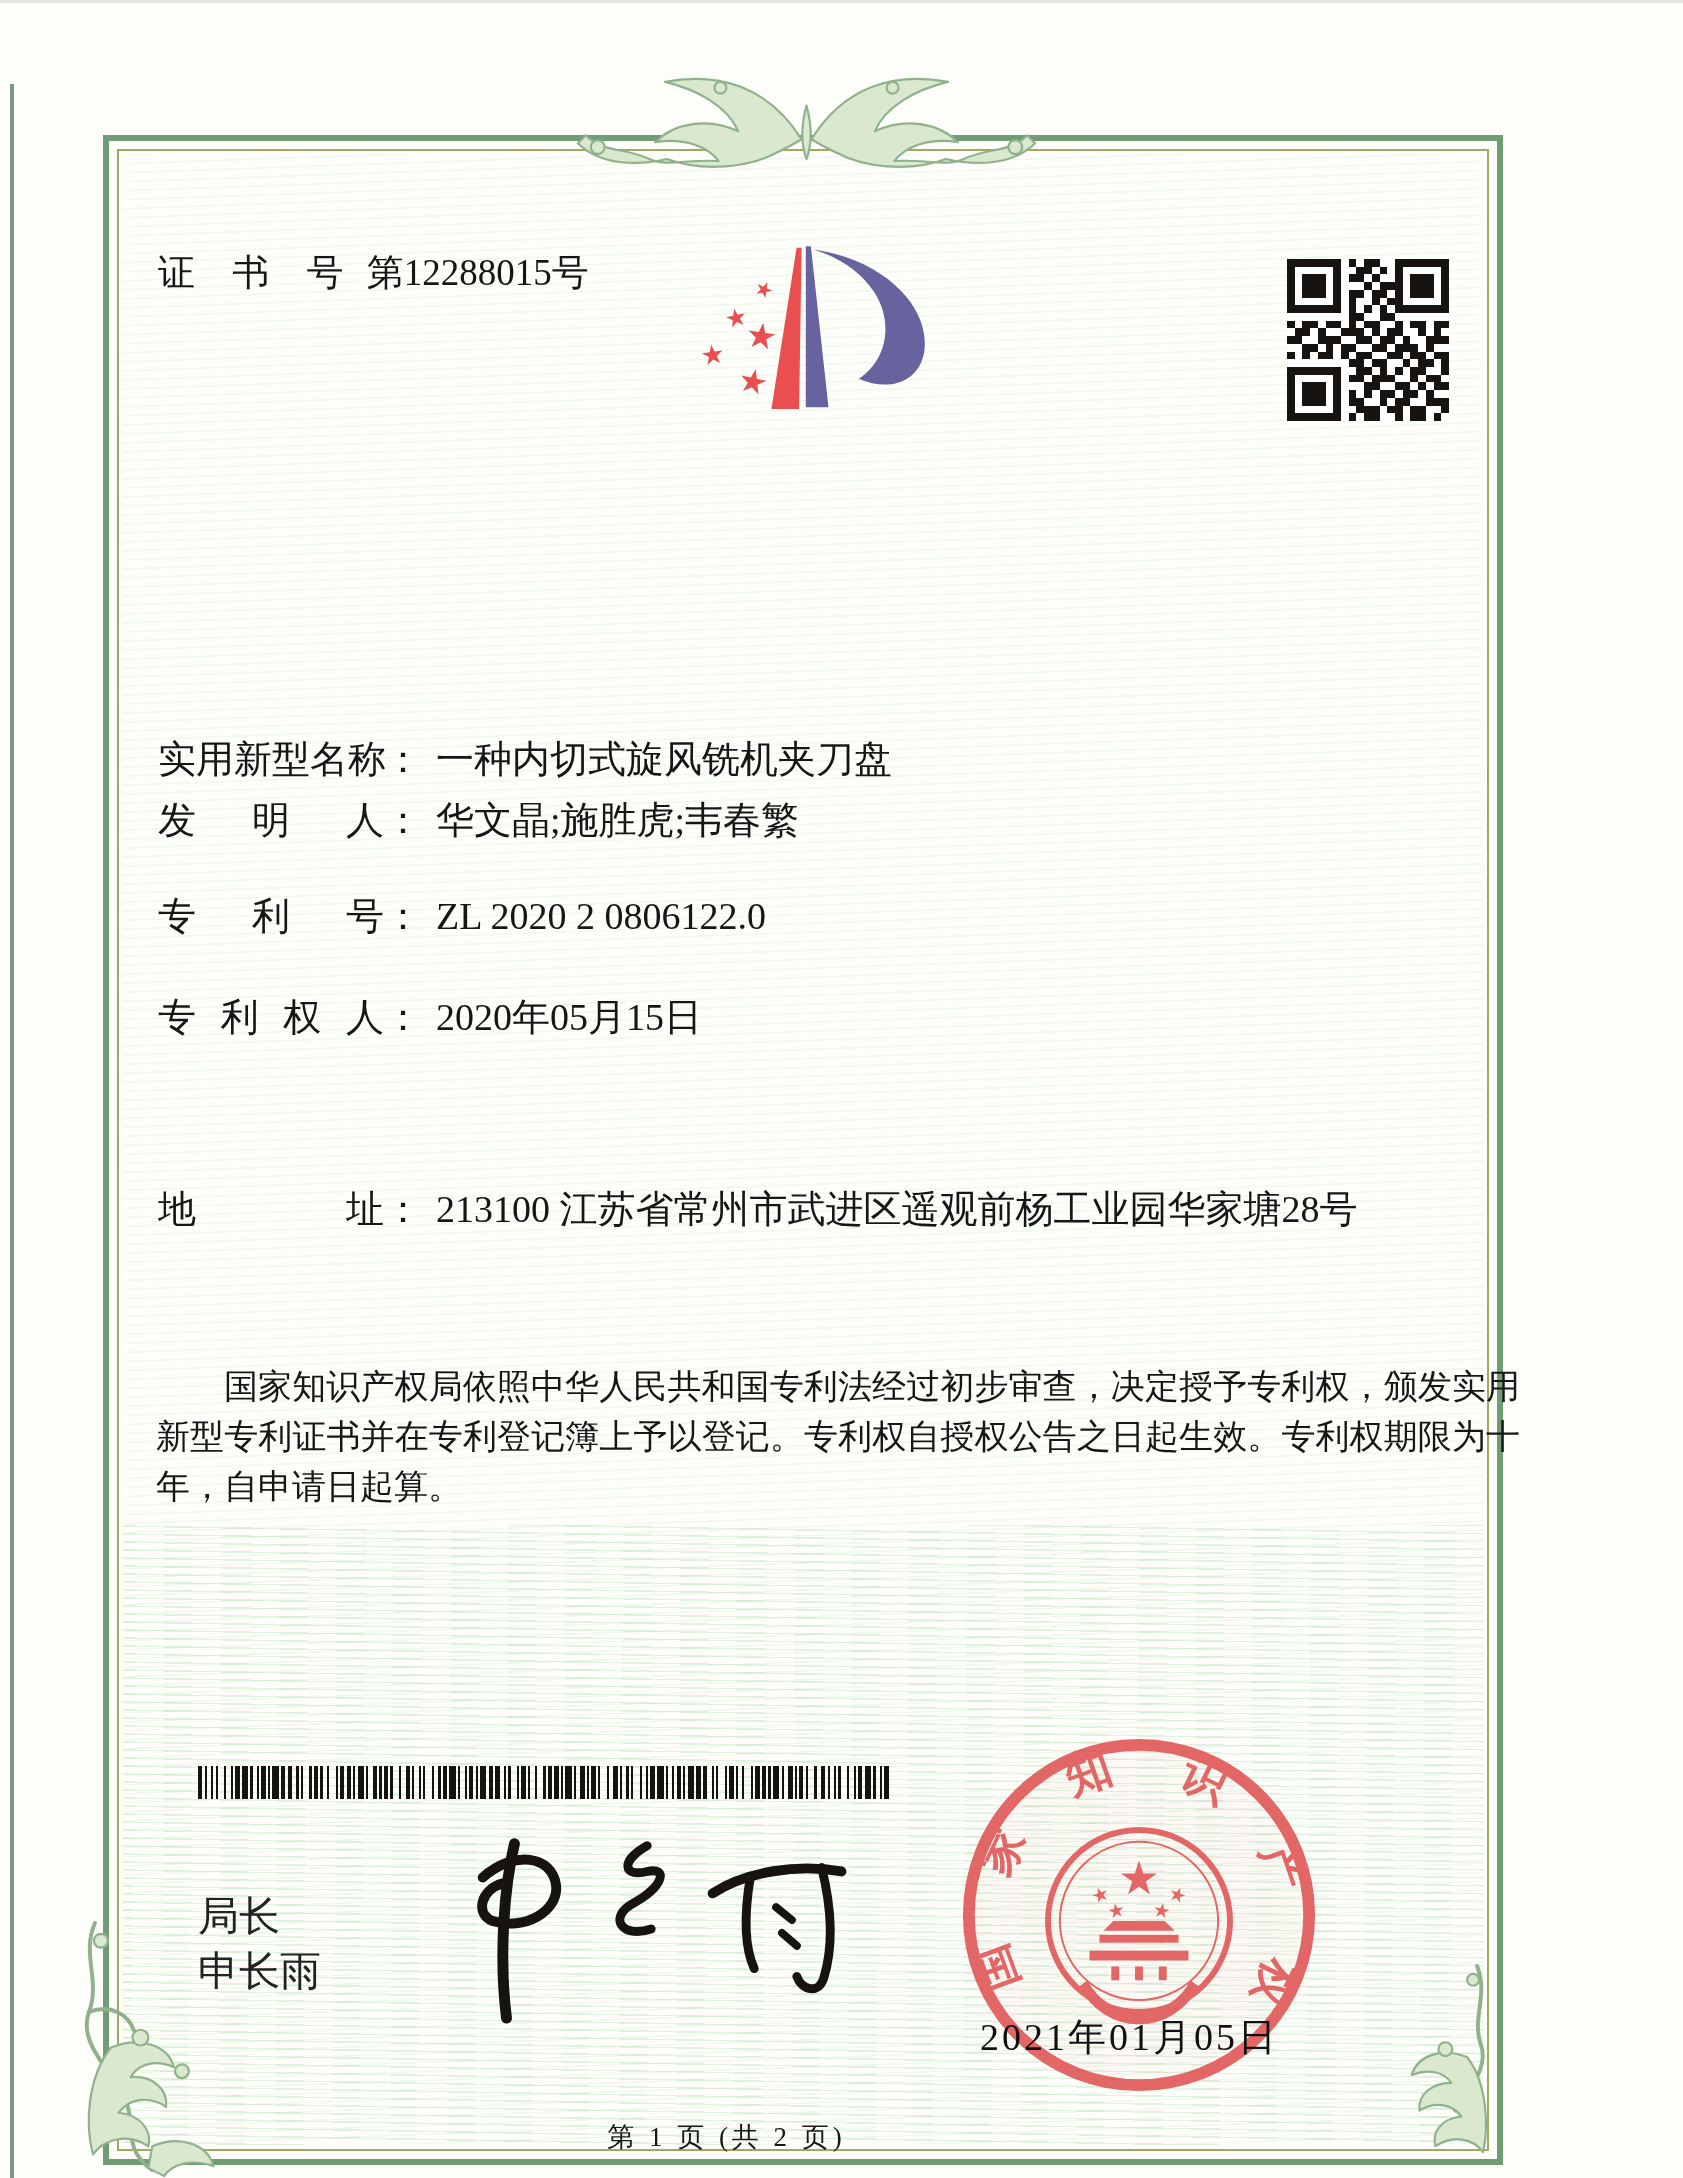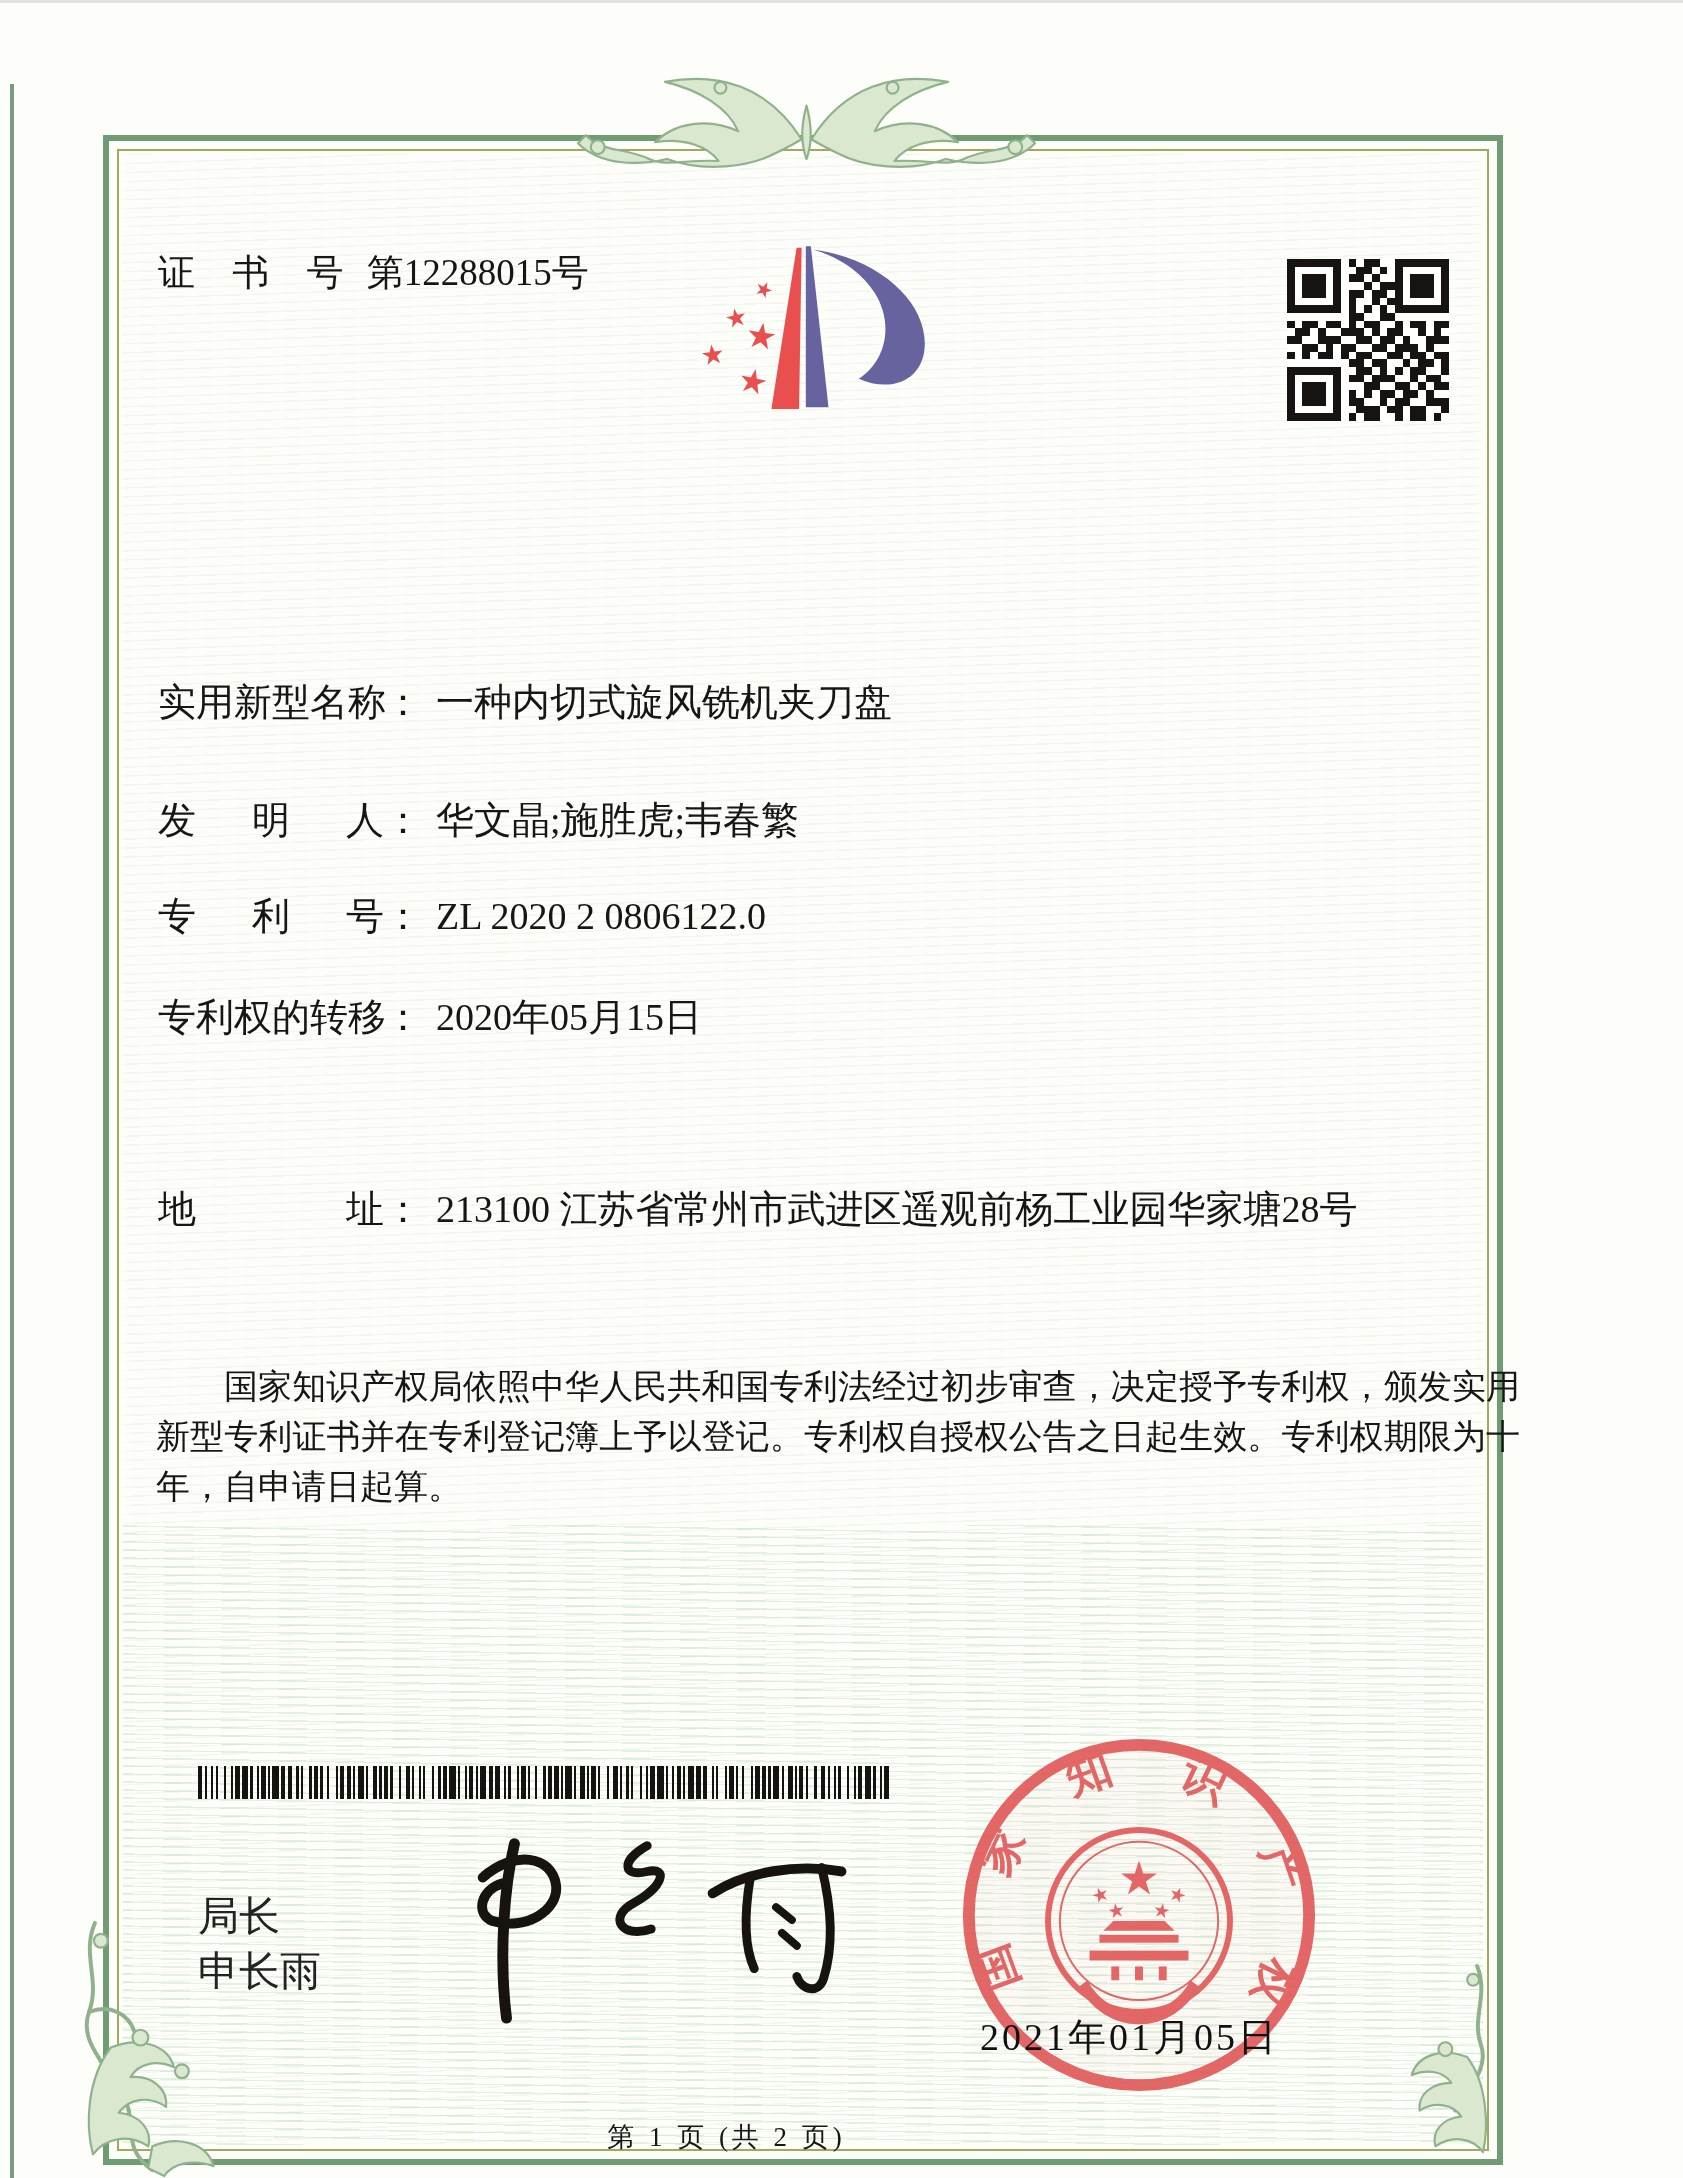--- a/index.html
+++ b/index.html
@@ -573,31 +573,31 @@
       <span class="on"></span>
       <span></span>
       <span class="on"></span>
       <span class="on"></span>
       <span></span>
       <span class="on"></span>
       <span></span>
     </div>
 
 
-  <div class="field" style="top:677px;">
+  <div class="field" style="top:734px;">
     <span class="flabel">实用新型名称</span><span class="colon">：</span><span>一种内切式旋风铣机夹刀盘</span>
   </div>
   <div class="field" style="top:795px;">
     <span class="flabel">发明人</span><span class="colon">：</span><span>华文晶;施胜虎;韦春繁</span>
   </div>
   <div class="field" style="top:891px;">
     <span class="flabel">专利号</span><span class="colon">：</span><span>ZL 2020 2 0806122.0</span>
   </div>
   <div class="field" style="top:992px;">
-    <span class="flabel">专利权的转移</span><span class="colon">：</span><span>2020年05月15日</span>
+    <span class="flabel">专利权人</span><span class="colon">：</span><span>2020年05月15日</span>
   </div>
   <div class="field" style="top:1184px;">
     <span class="flabel">地址</span><span class="colon">：</span><span>213100 江苏省常州市武进区遥观前杨工业园华家塘28号</span>
   </div>
 
   <div class="body-text">
     <p>国家知识产权局依照中华人民共和国专利法经过初步审查，决定授予专利权，颁发实用新型专利证书并在专利登记簿上予以登记。专利权自授权公告之日起生效。专利权期限为十年，自申请日起算。</p>
   </div>
 
   <div class="barcode"><span class="bar" style="width: 4.4px;"></span><span style="width: 2.2px;"></span><span class="bar" style="width: 2.2px;"></span><span style="width: 4.4px;"></span><span class="bar" style="width: 2.2px;"></span><span style="width: 2.2px;"></span><span class="bar" style="width: 2.2px;"></span><span style="width: 6.5px;"></span><span class="bar" style="width: 2.2px;"></span><span style="width: 4.4px;"></span><span class="bar" style="width: 2.2px;"></span><span style="width: 2.2px;"></span><span class="bar" style="width: 4.4px;"></span><span style="width: 2.2px;"></span><span class="bar" style="width: 6.5px;"></span><span style="width: 2.2px;"></span><span class="bar" style="width: 2.2px;"></span><span style="width: 4.4px;"></span><span class="bar" style="width: 2.2px;"></span><span style="width: 2.2px;"></span><span class="bar" style="width: 4.4px;"></span><span style="width: 2.2px;"></span><span class="bar" style="width: 2.2px;"></span><span style="width: 2.2px;"></span><span class="bar" style="width: 6.5px;"></span><span style="width: 2.2px;"></span><span class="bar" style="width: 4.4px;"></span><span style="width: 2.2px;"></span><span class="bar" style="width: 4.4px;"></span><span style="width: 4.4px;"></span><span class="bar" style="width: 2.2px;"></span><span style="width: 2.2px;"></span><span class="bar" style="width: 2.2px;"></span><span style="width: 6.5px;"></span><span class="bar" style="width: 2.2px;"></span><span style="width: 2.2px;"></span><span class="bar" style="width: 4.4px;"></span><span style="width: 2.2px;"></span><span class="bar" style="width: 2.2px;"></span><span style="width: 4.4px;"></span><span class="bar" style="width: 2.2px;"></span><span style="width: 6.5px;"></span><span class="bar" style="width: 2.2px;"></span><span style="width: 2.2px;"></span><span class="bar" style="width: 4.4px;"></span><span style="width: 2.2px;"></span><span class="bar" style="width: 4.4px;"></span><span style="width: 2.2px;"></span><span class="bar" style="width: 2.2px;"></span><span style="width: 2.2px;"></span><span class="bar" style="width: 6.5px;"></span><span style="width: 2.2px;"></span><span class="bar" style="width: 2.2px;"></span><span style="width: 4.4px;"></span><span class="bar" style="width: 4.4px;"></span><span style="width: 2.2px;"></span><span class="bar" style="width: 2.2px;"></span><span style="width: 2.2px;"></span><span class="bar" style="width: 4.4px;"></span><span style="width: 2.2px;"></span><span class="bar" style="width: 2.2px;"></span><span style="width: 6.5px;"></span><span class="bar" style="width: 2.2px;"></span><span style="width: 4.4px;"></span><span class="bar" style="width: 4.4px;"></span><span style="width: 2.2px;"></span><span class="bar" style="width: 2.2px;"></span><span style="width: 4.4px;"></span><span class="bar" style="width: 2.2px;"></span><span style="width: 2.2px;"></span><span class="bar" style="width: 2.2px;"></span><span style="width: 6.5px;"></span><span class="bar" style="width: 2.2px;"></span><span style="width: 4.4px;"></span><span class="bar" style="width: 2.2px;"></span><span style="width: 2.2px;"></span><span class="bar" style="width: 4.4px;"></span><span style="width: 2.2px;"></span><span class="bar" style="width: 6.5px;"></span><span style="width: 2.2px;"></span><span class="bar" style="width: 2.2px;"></span><span style="width: 4.4px;"></span><span class="bar" style="width: 2.2px;"></span><span style="width: 2.2px;"></span><span class="bar" style="width: 4.4px;"></span><span style="width: 2.2px;"></span><span class="bar" style="width: 2.2px;"></span><span style="width: 2.2px;"></span><span class="bar" style="width: 6.5px;"></span><span style="width: 2.2px;"></span><span class="bar" style="width: 4.4px;"></span><span style="width: 2.2px;"></span><span class="bar" style="width: 4.4px;"></span><span style="width: 4.4px;"></span><span class="bar" style="width: 2.2px;"></span><span style="width: 2.2px;"></span><span class="bar" style="width: 2.2px;"></span><span style="width: 6.5px;"></span><span class="bar" style="width: 2.2px;"></span><span style="width: 2.2px;"></span><span class="bar" style="width: 4.4px;"></span><span style="width: 2.2px;"></span><span class="bar" style="width: 2.2px;"></span><span style="width: 4.4px;"></span><span class="bar" style="width: 2.2px;"></span><span style="width: 6.5px;"></span><span class="bar" style="width: 2.2px;"></span><span style="width: 2.2px;"></span><span class="bar" style="width: 4.4px;"></span><span style="width: 2.2px;"></span><span class="bar" style="width: 4.4px;"></span><span style="width: 2.2px;"></span><span class="bar" style="width: 2.2px;"></span><span style="width: 2.2px;"></span><span class="bar" style="width: 6.5px;"></span><span style="width: 2.2px;"></span><span class="bar" style="width: 2.2px;"></span><span style="width: 4.4px;"></span><span class="bar" style="width: 4.4px;"></span><span style="width: 2.2px;"></span><span class="bar" style="width: 2.2px;"></span><span style="width: 2.2px;"></span><span class="bar" style="width: 4.4px;"></span><span style="width: 2.2px;"></span><span class="bar" style="width: 2.2px;"></span><span style="width: 6.5px;"></span><span class="bar" style="width: 2.2px;"></span><span style="width: 4.4px;"></span><span class="bar" style="width: 4.4px;"></span><span style="width: 2.2px;"></span><span class="bar" style="width: 2.2px;"></span><span style="width: 4.4px;"></span><span class="bar" style="width: 2.2px;"></span><span style="width: 2.2px;"></span><span class="bar" style="width: 2.2px;"></span><span style="width: 6.5px;"></span><span class="bar" style="width: 2.2px;"></span><span style="width: 4.4px;"></span><span class="bar" style="width: 2.2px;"></span><span style="width: 2.2px;"></span><span class="bar" style="width: 4.4px;"></span><span style="width: 2.2px;"></span><span class="bar" style="width: 6.5px;"></span><span style="width: 2.2px;"></span><span class="bar" style="width: 2.2px;"></span><span style="width: 4.4px;"></span><span class="bar" style="width: 2.2px;"></span><span style="width: 2.2px;"></span><span class="bar" style="width: 4.4px;"></span><span style="width: 2.2px;"></span><span class="bar" style="width: 2.2px;"></span><span style="width: 2.2px;"></span><span class="bar" style="width: 6.5px;"></span><span style="width: 2.2px;"></span><span class="bar" style="width: 4.4px;"></span><span style="width: 2.2px;"></span><span class="bar" style="width: 4.4px;"></span><span style="width: 4.4px;"></span><span class="bar" style="width: 2.2px;"></span><span style="width: 2.2px;"></span><span class="bar" style="width: 2.2px;"></span><span style="width: 6.5px;"></span><span class="bar" style="width: 2.2px;"></span><span style="width: 2.2px;"></span><span class="bar" style="width: 4.4px;"></span><span style="width: 2.2px;"></span><span class="bar" style="width: 2.2px;"></span><span style="width: 4.4px;"></span><span class="bar" style="width: 2.2px;"></span><span style="width: 6.5px;"></span><span class="bar" style="width: 2.2px;"></span><span style="width: 2.2px;"></span><span class="bar" style="width: 4.4px;"></span><span style="width: 2.2px;"></span><span class="bar" style="width: 4.4px;"></span><span style="width: 2.2px;"></span><span class="bar" style="width: 2.2px;"></span><span style="width: 2.2px;"></span><span class="bar" style="width: 6.5px;"></span><span style="width: 2.2px;"></span><span class="bar" style="width: 2.2px;"></span><span style="width: 4.4px;"></span><span class="bar" style="width: 4.4px;"></span><span style="width: 2.2px;"></span><span class="bar" style="width: 2.2px;"></span><span style="width: 2.2px;"></span><span class="bar" style="width: 4.4px;"></span><span style="width: 2.2px;"></span><span class="bar" style="width: 2.2px;"></span><span style="width: 6.5px;"></span><span class="bar" style="width: 2.2px;"></span><span style="width: 4.4px;"></span><span class="bar" style="width: 4.4px;"></span><span style="width: 2.2px;"></span><span class="bar" style="width: 2.2px;"></span><span style="width: 4.4px;"></span><span class="bar" style="width: 2.2px;"></span><span style="width: 2.2px;"></span><span class="bar" style="width: 2.2px;"></span><span style="width: 6.5px;"></span><span class="bar" style="width: 2.2px;"></span><span style="width: 4.4px;"></span><span class="bar" style="width: 2.2px;"></span><span style="width: 2.2px;"></span><span class="bar" style="width: 4.4px;"></span><span style="width: 2.2px;"></span><span class="bar" style="width: 6.5px;"></span><span style="width: 2.2px;"></span><span class="bar" style="width: 2.2px;"></span><span style="width: 4.4px;"></span><span class="bar" style="width: 2.2px;"></span><span style="width: 2.2px;"></span><span class="bar" style="width: 4.4px;"></span><span style="width: 2.2px;"></span><span class="bar" style="width: 2.2px;"></span><span style="width: 2.2px;"></span></div>

